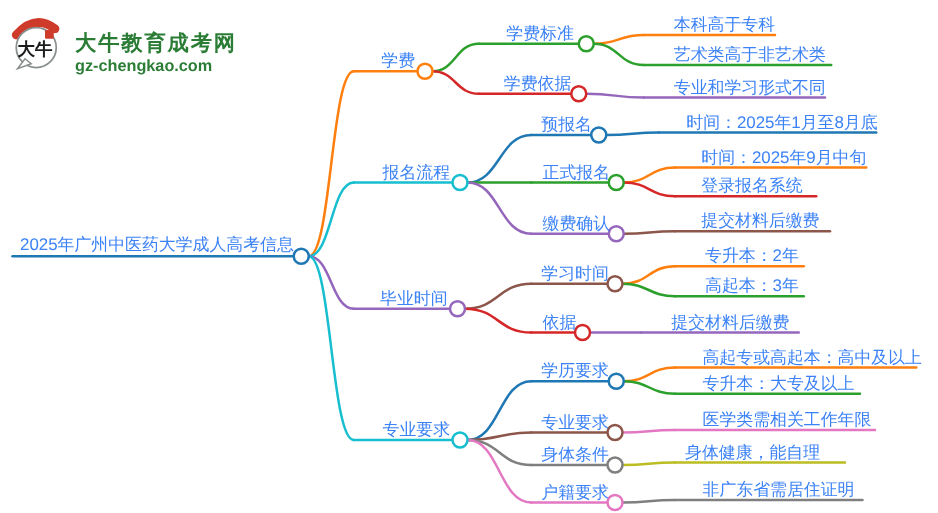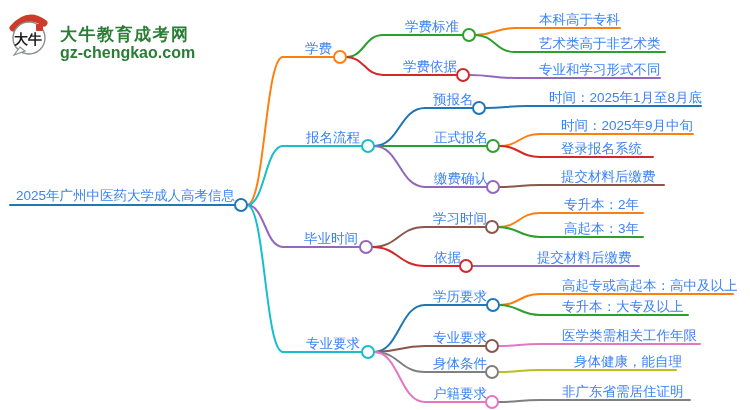--- a/index.html
+++ b/index.html
@@ -7,21 +7,21 @@
          font-family:"Liberation Sans","DejaVu Sans",sans-serif;}
   .links{position:absolute;left:0;top:0;}
   .links path{fill:none;stroke-width:2;stroke-linecap:round;}
   .links line{stroke-width:2;stroke-linecap:round;}
   .links circle{fill:#fff;stroke-width:2;}
   .lbl{position:absolute;white-space:nowrap;color:#3b82f6;font-size:13.5px;
        font-weight:500;line-height:16px;}
   .logo{position:absolute;left:8px;top:10px;display:flex;align-items:flex-end;gap:6px;}
   .logo-text{display:flex;flex-direction:column;}
   .logo-title{color:#2b7d36;font-weight:bold;font-size:17px;letter-spacing:1.5px;line-height:20px;}
-  .logo-domain{color:#2b7d36;font-weight:bold;font-size:16px;line-height:15px;}
+  .logo-domain{color:#2b7d36;font-weight:bold;font-size:13px;line-height:15px;}
 </style>
 </head>
 <body>
 
 <div class="stage">
 
   <svg class="links" width="750" height="410">
 
     <line x1="10" y1="205" x2="234" y2="205" stroke="#1f77b4"></line>
 
@@ -133,21 +133,21 @@
   <div class="lbl" style="left:434px;top:250px">依据</div>
   <div class="lbl" style="left:537px;top:250px">提交材料后缴费</div>
 
   <div class="lbl" style="left:306px;top:336px">专业要求</div>
   <div class="lbl" style="left:433px;top:289px">学历要求</div>
   <div class="lbl" style="left:562px;top:278px">高起专或高起本：高中及以上</div>
   <div class="lbl" style="left:562px;top:299px">专升本：大专及以上</div>
   <div class="lbl" style="left:433px;top:330px">专业要求</div>
   <div class="lbl" style="left:562px;top:328px">医学类需相关工作年限</div>
   <div class="lbl" style="left:433px;top:356px">身体条件</div>
-  <div class="lbl" style="left:574px;top:354px">身体健康，能自理</div>
+  <div class="lbl" style="left:548px;top:354px">身体健康，能自理</div>
   <div class="lbl" style="left:433px;top:386px">户籍要求</div>
   <div class="lbl" style="left:562px;top:384px">非广东省需居住证明</div>
 
   <div class="logo">
     <svg width="46" height="50" viewBox="0 0 46 50">
       <path d="M5,18 Q20,1 36,13" fill="none" stroke="#cf3b2b" stroke-width="7" stroke-linecap="round"></path>
       <circle cx="21" cy="28" r="16" fill="#fff" stroke="#8a8f8f" stroke-width="1.4"></circle>
       <polygon points="6,45 12,37 17,41" fill="#fff" stroke="#8a8f8f" stroke-width="1.2"></polygon>
       <rect x="28" y="14" width="7" height="7" rx="1" fill="#cf3b2b"></rect>
       <text x="20" y="34" text-anchor="middle" font-size="14" font-weight="bold" fill="#1c1c1c">大牛</text>

